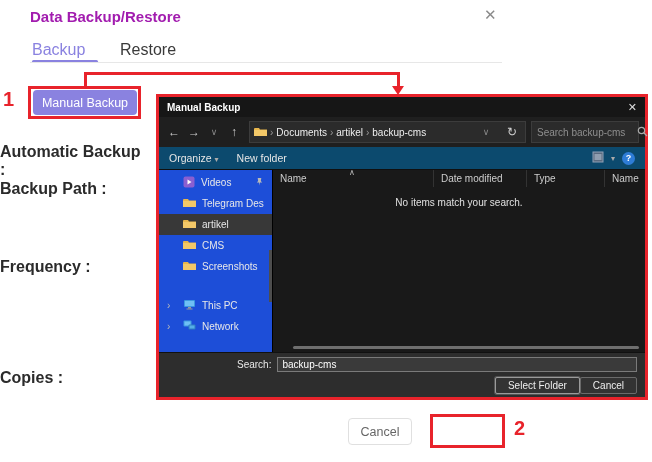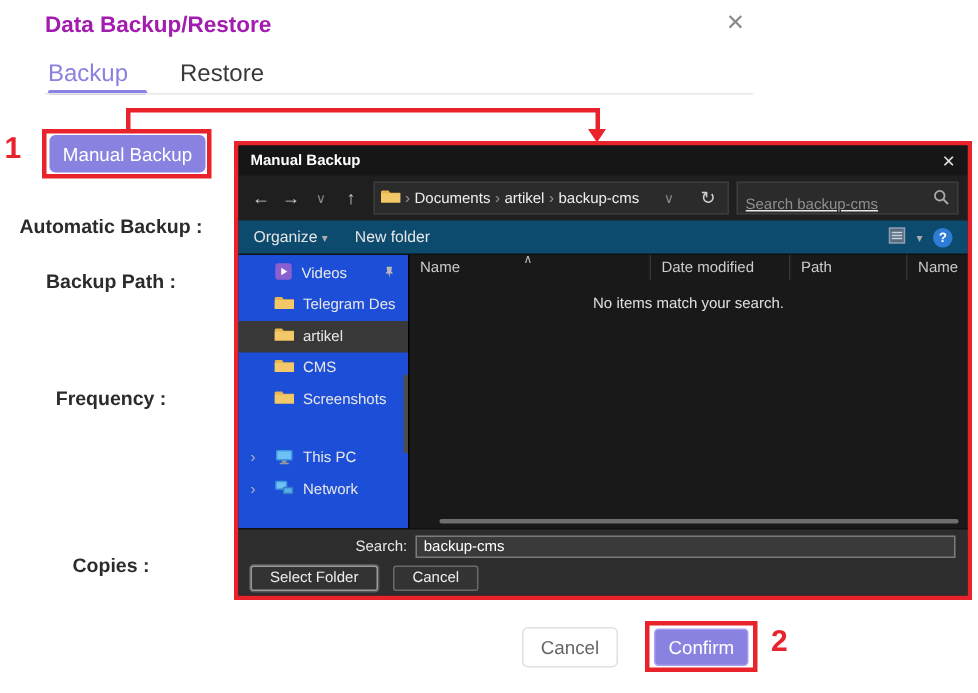--- a/index.html
+++ b/index.html
@@ -9,21 +9,21 @@
   .abs { position:absolute; }
 
   
   .page-title { left:30px; top:8px; font-size:15px; font-weight:700; color:#a21caf; }
   .main-close { left:484px; top:6px; font-size:15px; color:#8a8a8a; cursor:pointer; }
   .tab { top:41px; font-size:16px; color:#3a3a3a; cursor:pointer; }
   .tab.active { color:#8a82e0; }
   .tab-underline { left:32px; top:60px; width:66px; height:3px; background:#8a82e0; border-radius:2px; }
   .tab-divider { left:30px; top:62px; width:472px; height:1px; background:#e7e7e7; }
 
-  .field-label { width:148px; text-align:center; font-size:13px; font-weight:700; color:#2b2b2b; }
+  .field-label { width:148px; text-align:left; font-size:16px; font-weight:700; color:#2b2b2b; }
 
   
   .red { background:#e8232b; }
   .red-box { border:3px solid #e8232b; background:transparent; z-index:30; pointer-events:none; }
   .step-num { color:#e8232b; font-size:20px; font-weight:700; z-index:30; }
   .arrow-seg { z-index:30; }
   .arrow-head { width:0; height:0; border-left:6px solid transparent; border-right:6px solid transparent;
     border-top:9px solid #e8232b; z-index:31; }
 
   .manual-backup-btn { left:33px; top:90px; width:104px; height:25px; background:#8a82e0; color:#fff;
@@ -44,22 +44,22 @@
 
   .fdlg-nav { height:30px; background:#1f1f1f; display:flex; align-items:center; padding:0 6px;
     gap:2px; flex:0 0 auto; }
   .nav-btn { width:18px; text-align:center; font-size:12px; color:#cfcfcf; cursor:pointer; }
   .nav-btn.dim { color:#8a8a8a; font-size:9px; }
   .addr-box { display:flex; align-items:center; height:22px; background:#2b2b2b;
     border:1px solid #3c3c3c; flex:1 1 auto; margin:0 3px 0 4px; padding:0 4px; gap:3px; }
   .crumb { font-size:10px; color:#eee; cursor:pointer; white-space:nowrap; }
   .crumb-sep { font-size:10px; color:#9a9a9a; }
   .addr-right { margin-left:auto; display:flex; align-items:center; gap:8px; }
-  .search-box { display:flex; align-items:flex-end; height:22px; width:148px; background:#2b2b2b;
-    border:1px solid #3c3c3c; padding:0 5px; flex:0 0 auto;text-decoration:underline; }
+  .search-box { display:flex; align-items:center; height:22px; width:108px; background:#2b2b2b;
+    border:1px solid #3c3c3c; padding:0 5px; flex:0 0 auto; }
   .search-box input { flex:1; background:transparent; border:none; outline:none; color:#ddd;
     font-size:10px; font-family:inherit; width:100px; }
   .search-box input::placeholder { color:#8f8f8f; }
 
   .fdlg-toolbar { height:23px; background:#0c4a6e; display:flex; align-items:center; padding:0 10px;
     gap:18px; font-size:10.5px; color:#e6e6e6; flex:0 0 auto; border-bottom:1px solid #101010; }
   .tb-right { margin-left:auto; display:flex; align-items:center; gap:7px; }
   .help-circle { width:13px; height:13px; border-radius:50%; background:#2e7cd6; color:#fff;
     font-size:9px; font-weight:700; display:flex; align-items:center; justify-content:center; cursor:pointer; }
 
@@ -84,21 +84,21 @@
   .empty-msg { text-align:center; font-size:10px; color:#e0e0e0; margin-top:10px; }
   .h-scroll { position:absolute; left:20px; right:6px; bottom:3px; height:3px; background:#6e6e6e;
     border-radius:2px; cursor:pointer; }
 
   .fdlg-footer { height:45px; background:#2d2d2d; flex:0 0 auto; padding:4px 8px 0 8px;
     border-top:1px solid #111; }
   .folder-row { display:flex; align-items:center; gap:6px; }
   .folder-row label { font-size:10px; color:#e8e8e8; margin-left:70px; }
   .folder-input { flex:1; height:15px; background:#3a3a3a; border:1px solid #7a7a7a; color:#fff;
     font-size:10px; font-family:inherit; padding:0 4px; outline:none; }
-  .btn-row { display:flex; gap:10px; margin-top:5px; }
+  .btn-row { display:flex; justify-content:flex-end; margin-top:5px; }
   .dlg-btn { height:17px; background:#333; color:#eee; font-size:10px; font-family:inherit;
     border-radius:2px; cursor:pointer; padding:0 12px; }
   .dlg-btn.primary { border:1px solid #9a9a9a; box-shadow:0 0 0 1px #555; }
   .dlg-btn.secondary { border:1px solid #6a6a6a; }
 
   
   .ic { display:inline-block; flex:0 0 auto; }
 </style>
 </head>
 <body>
@@ -114,21 +114,20 @@
   <div class="abs tab-divider"></div>
 
   <button class="abs manual-backup-btn">Manual Backup</button>
 
   <div class="abs field-label" style="top:143px;">Automatic Backup :</div>
   <div class="abs field-label" style="top:180px;">Backup Path :</div>
   <div class="abs field-label" style="top:258px;">Frequency :</div>
   <div class="abs field-label" style="top:369px;">Copies :</div>
 
   <button class="abs cancel-btn">Cancel</button>
-  <button class="abs confirm-btn">Confirm</button>
 
   <div class="abs step-num" style="left:3px; top:88px;">1</div>
   <div class="abs red-box" style="left:28px; top:86px; width:113px; height:33px;"></div>
   <div class="abs red arrow-seg" style="left:84px; top:72px; width:316px; height:3px;"></div>
   <div class="abs red arrow-seg" style="left:84px; top:72px; width:3px; height:14px;"></div>
   <div class="abs red arrow-seg" style="left:397px; top:72px; width:3px; height:15px;"></div>
   <div class="abs arrow-head" style="left:392px; top:86px;"></div>
   <div class="abs red-box" style="left:430px; top:414px; width:75px; height:34px;"></div>
   <div class="abs step-num" style="left:514px; top:417px;">2</div>
 
@@ -273,21 +272,21 @@
           </span>
           <span>Network</span>
         </div>
         <div class="sb-scroll"></div>
       </div>
 
       <div class="flist">
         <div class="fl-header">
           <div class="fl-col c-name">Name</div>
           <div class="fl-col c-date">Date modified</div>
-          <div class="fl-col c-type">Path</div>
+          <div class="fl-col c-type">Type</div>
           <div class="fl-col c-size">Name</div>
           <span class="sort-caret">∧</span>
         </div>
         <div class="empty-msg">No items match your search.</div>
         <div class="h-scroll"></div>
       </div>
     </div>
 
     <div class="fdlg-footer">
       <div class="folder-row">

